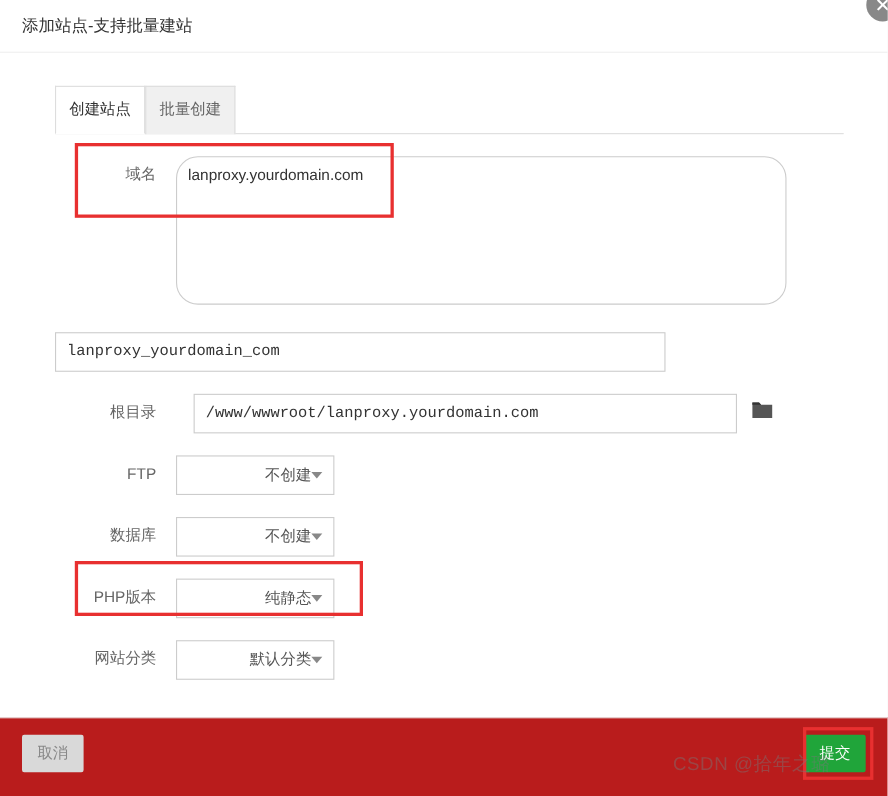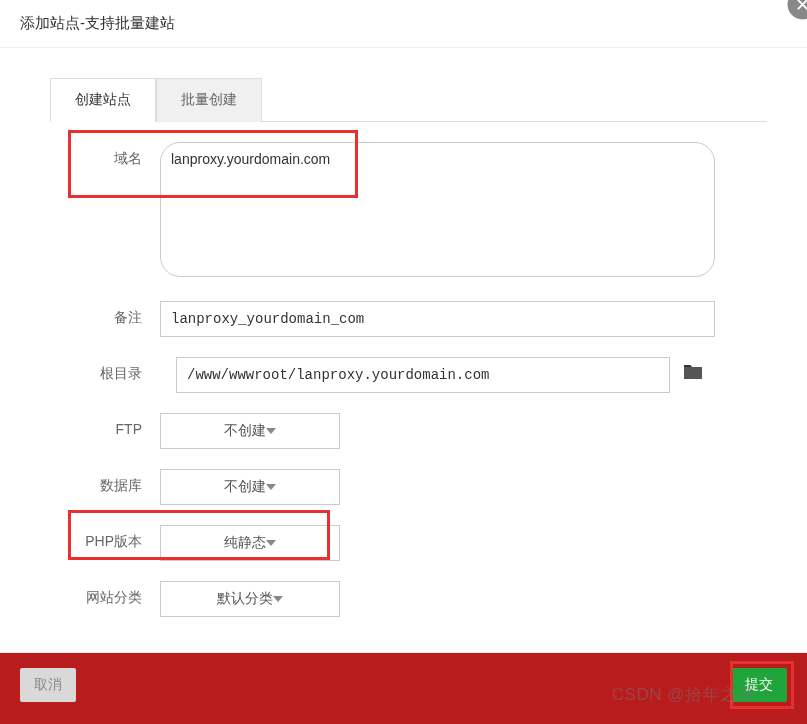--- a/index.html
+++ b/index.html
@@ -47,21 +47,21 @@
     }
     .modal-body {
       padding: 30px 40px 20px 50px;
     }
     .tabs {
       display: flex;
       border-bottom: 1px solid #ddd;
       margin-bottom: 0;
     }
     .tab {
-      padding: 12px 24px;
+      padding: 12px 12px;
       font-size: 14px;
       color: #666;
       cursor: pointer;
       border: 1px solid transparent;
       border-bottom: none;
       margin-bottom: -1px;
     }
     .tab.active {
       border-color: #ddd;
       border-bottom: 1px solid white;
@@ -110,26 +110,26 @@
       border-radius: 20px;
     }
     input.input { height: 36px; font-family: Liberation Mono, monospace; }
     .root-row .form-control { max-width: 510px; padding-left: 16px; }
     .folder-icon {
       margin-left: 12px;
       margin-top: 6px;
       cursor: pointer;
     }
     .select {
-      width: 180px;
+      width: 144px;
       height: 36px;
       border: 1px solid #ccc;
       display: flex;
       align-items: center;
-      justify-content: center;
+      justify-content: flex-end;
       padding: 0 10px;
       font-size: 14px;
       color: #555;
       cursor: pointer;
       background: white;
     }
     .select .caret {
       width: 0; height: 0;
       border-left: 5px solid transparent;
       border-right: 5px solid transparent;
@@ -195,21 +195,20 @@
     <div class="form">
 
       <div class="form-row">
         <div class="form-label">域名</div>
         <div class="form-control">
           <textarea class="input" style="">lanproxy.yourdomain.com</textarea>
         </div>
       </div>
 
       <div class="form-row">
-        <div class="form-label center">备注</div>
         <div class="form-control">
           <input class="input" value="lanproxy_yourdomain_com" style="">
         </div>
       </div>
 
       <div class="form-row root-row">
         <div class="form-label center">根目录</div>
         <div class="form-control">
           <input class="input" value="/www/wwwroot/lanproxy.yourdomain.com" style="">
         </div>

